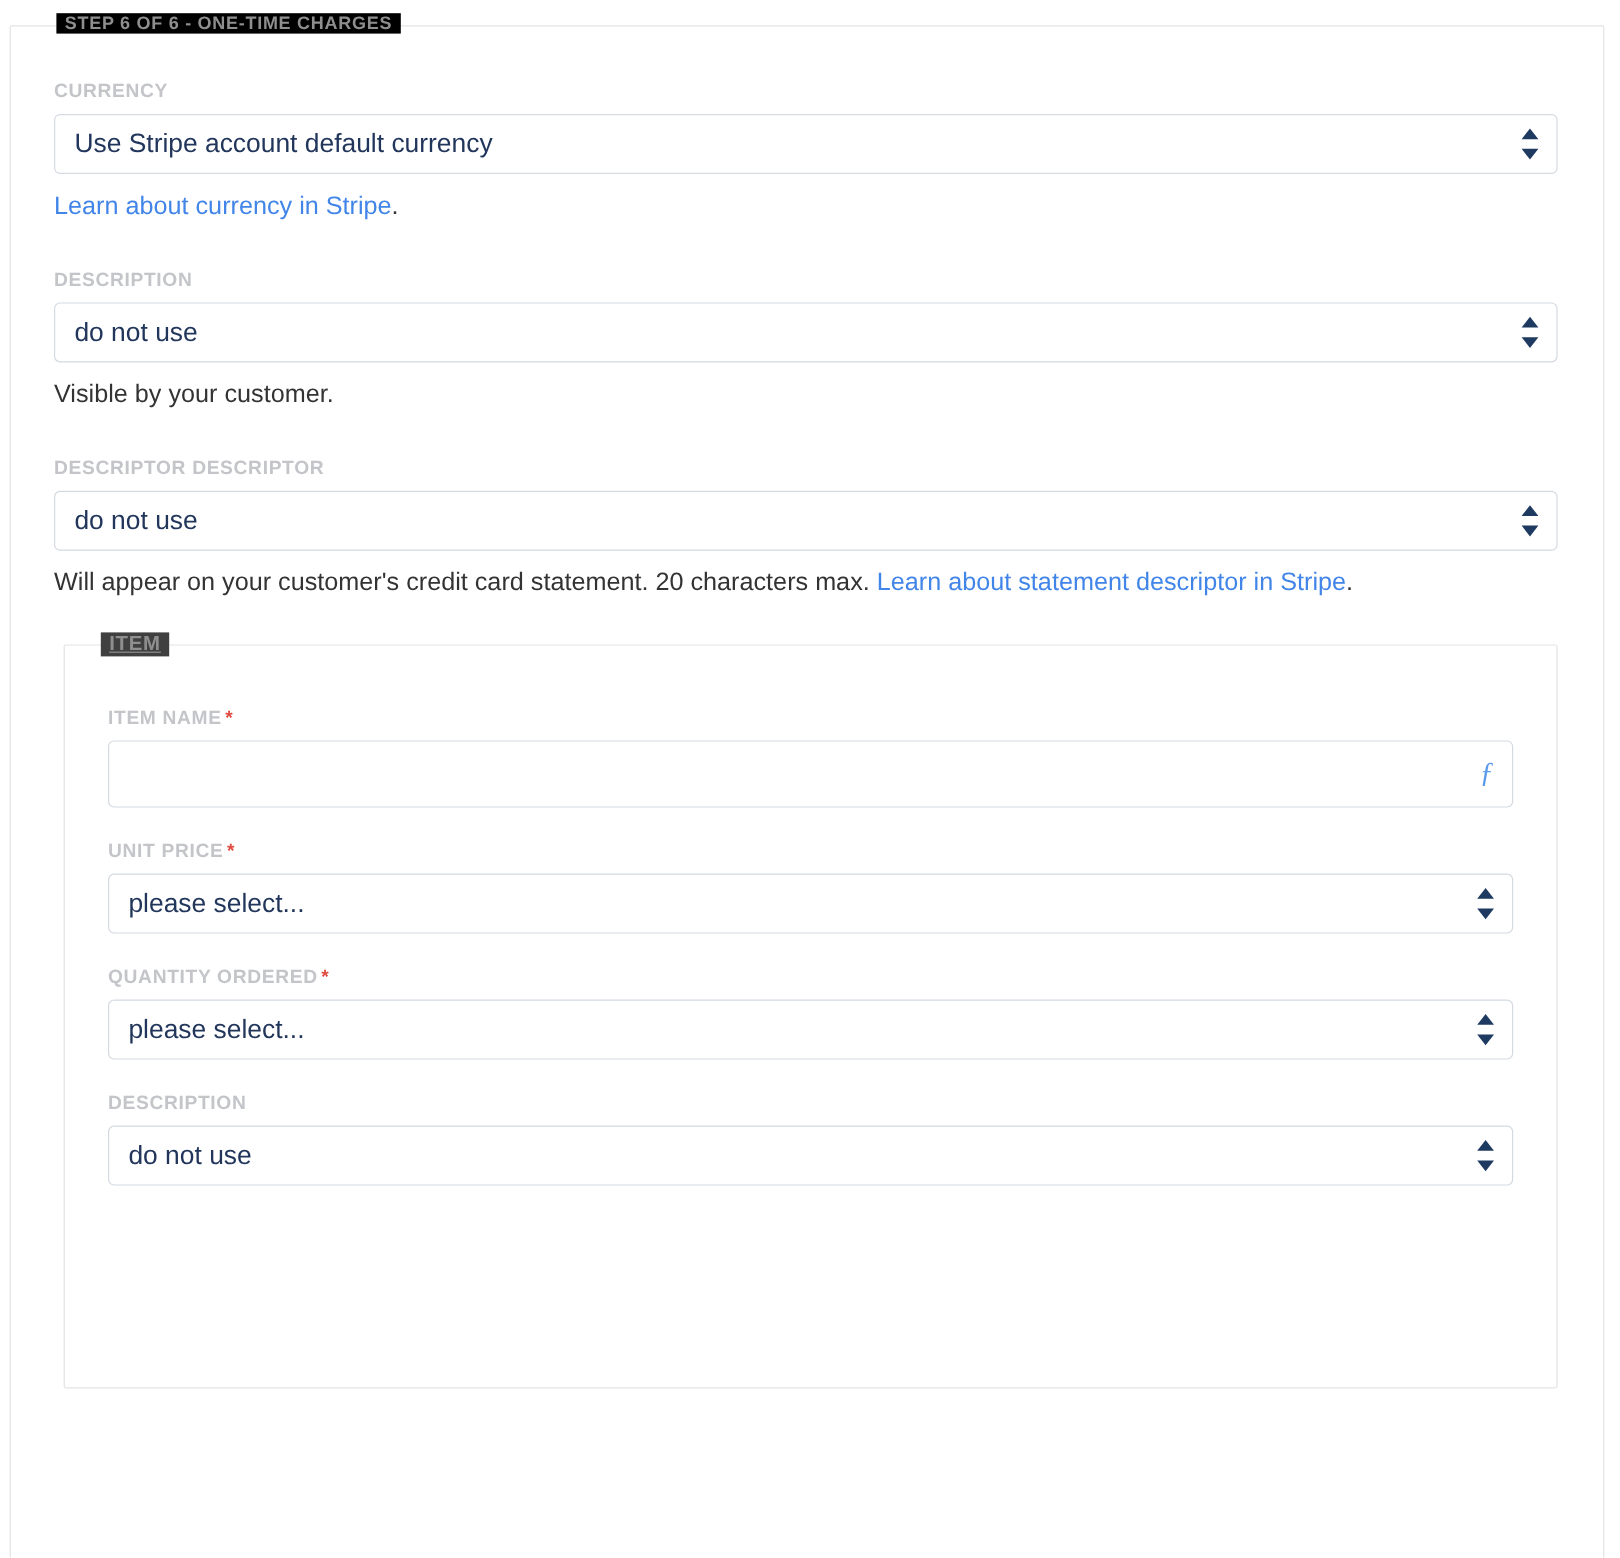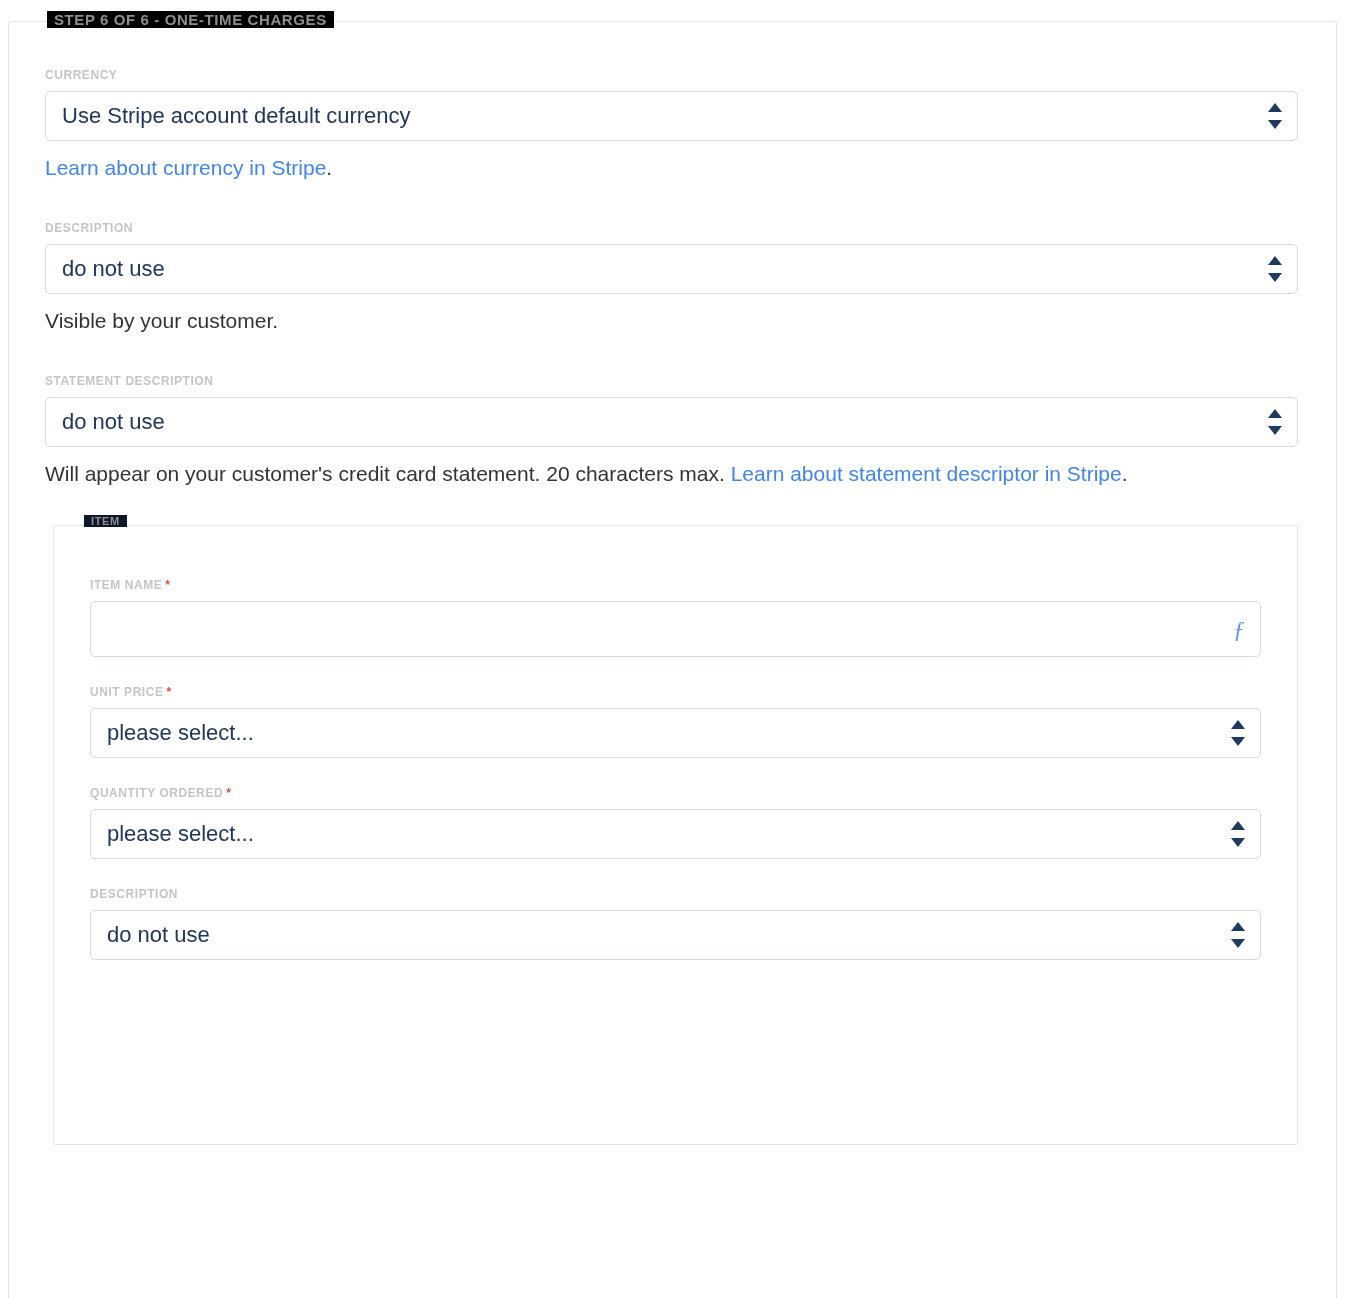--- a/index.html
+++ b/index.html
@@ -53,21 +53,21 @@
     white-space:nowrap;
   }
   .outer-body{
     padding:46px 38px 0 36px;
   }
 
   
   .field-group{ margin-bottom:0; }
   .field-label{
     display:block;
-    font-size:12px;
+    font-size:16px;
     font-weight:bold;
     letter-spacing:.55px;
     color:var(--label-gray);
     margin-bottom:9px;
   }
   .req{
     color:var(--required-red);
     font-weight:bold;
     margin-left:3px;
   }
@@ -173,27 +173,28 @@
     margin:34px 0 0 8px;
     border:1px solid var(--fieldset-border);
     border-radius:2px;
     padding:0;
     min-height:620px;
   }
   .inner-legend{
     position:absolute;
     top:-11px;
     left:30px;
-    background:#0f172a;
+    background:#404040;
     padding:0 7px;
-    font-size:11px;
+    font-size:17px;
     font-weight:bold;
     letter-spacing:.6px;
     color:var(--legend-gray);
     white-space:nowrap;
+    text-decoration:underline;
   }
   .inner-body{
     padding:52px 36px 30px 36px;
   }
 </style>
 </head>
 <body>
 
 <div class="page">
 
@@ -224,21 +225,21 @@
             <span class="tri-up"></span>
             <span class="tri-down"></span>
           </span>
         </div>
         <div class="help-text">Visible by your customer.</div>
       </div>
 
       <div class="spacer-lg"></div>
 
       <div class="field-group">
-        <span class="field-label">STATEMENT DESCRIPTION</span>
+        <span class="field-label">DESCRIPTOR DESCRIPTOR</span>
         <div class="select-wrap">
           <div class="select-box">do not use</div>
           <span class="spin-arrows">
             <span class="tri-up"></span>
             <span class="tri-down"></span>
           </span>
         </div>
         <div class="help-text"><span>Will appear on your customer's credit card statement. 20 characters max. </span><a class="link" href="#">Learn about statement descriptor in Stripe</a><span>.</span></div>
       </div>
 

